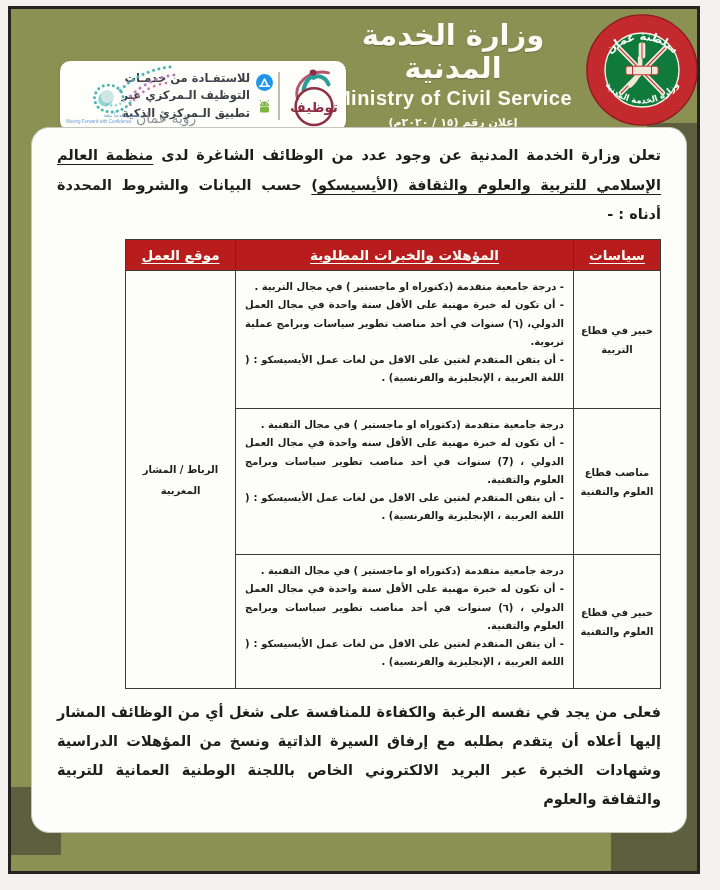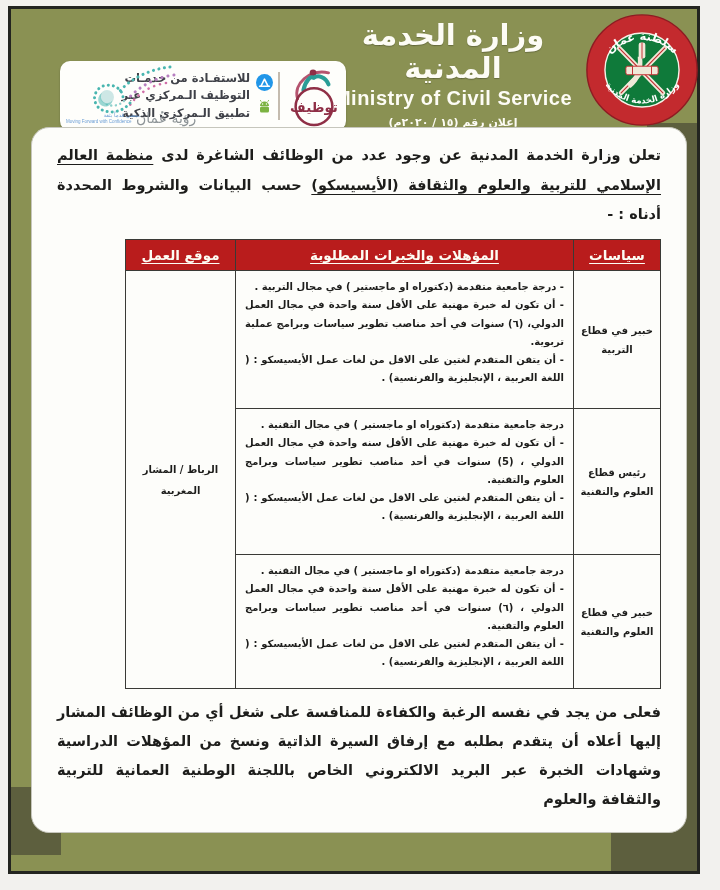--- a/index.html
+++ b/index.html
@@ -200,25 +200,25 @@
         <td class="qual-cell">
           <div class="qh1">
             <div class="qline">- درجة جامعية متقدمة (دكتوراه او ماجستير ) في مجال التربية .</div>
             <div class="qline">- أن تكون له خبرة مهنية على الأقل سنة واحدة في مجال العمل الدولي،   (٦) سنوات في أحد مناصب تطوير سياسات وبرامج عملية تربوية.</div>
             <div class="qline">- أن يتقن المتقدم لغتين على الاقل من لغات عمل الأيسيسكو : ( اللغة العربية ، الإنجليزية والفرنسية) .</div>
           </div>
         </td>
         <td class="loc-cell" rowspan="3">الرباط / المشار المغربية</td>
       </tr>
       <tr>
-        <td class="pos-cell">رئيس قطاع العلوم والتقنية</td>
+        <td class="pos-cell">مناصب قطاع العلوم والتقنية</td>
         <td class="qual-cell">
           <div class="qh2">
             <div class="qline">درجة جامعية متقدمة (دكتوراه او ماجستير ) في مجال التقنية .</div>
-            <div class="qline">- أن تكون له خبرة مهنية على الأقل سنه واحدة في مجال العمل الدولي ،  (5) سنوات في أحد مناصب تطوير سياسات وبرامج العلوم والتقنية.</div>
+            <div class="qline">- أن تكون له خبرة مهنية على الأقل سنه واحدة في مجال العمل الدولي ،  (7) سنوات في أحد مناصب تطوير سياسات وبرامج العلوم والتقنية.</div>
             <div class="qline">- أن يتقن المتقدم لغتين على الاقل من لغات عمل الأيسيسكو : ( اللغة العربية ، الإنجليزية والفرنسية) .</div>
           </div>
         </td>
       </tr>
       <tr>
         <td class="pos-cell">خبير في قطاع العلوم والتقنية</td>
         <td class="qual-cell">
           <div class="qh3">
             <div class="qline">درجة جامعية متقدمة (دكتوراه او ماجستير ) في مجال التقنية .</div>
             <div class="qline">- أن تكون له خبرة مهنية على الأقل سنة واحدة في مجال العمل الدولي ،  (٦) سنوات في أحد مناصب تطوير سياسات وبرامج العلوم والتقنية.</div>

